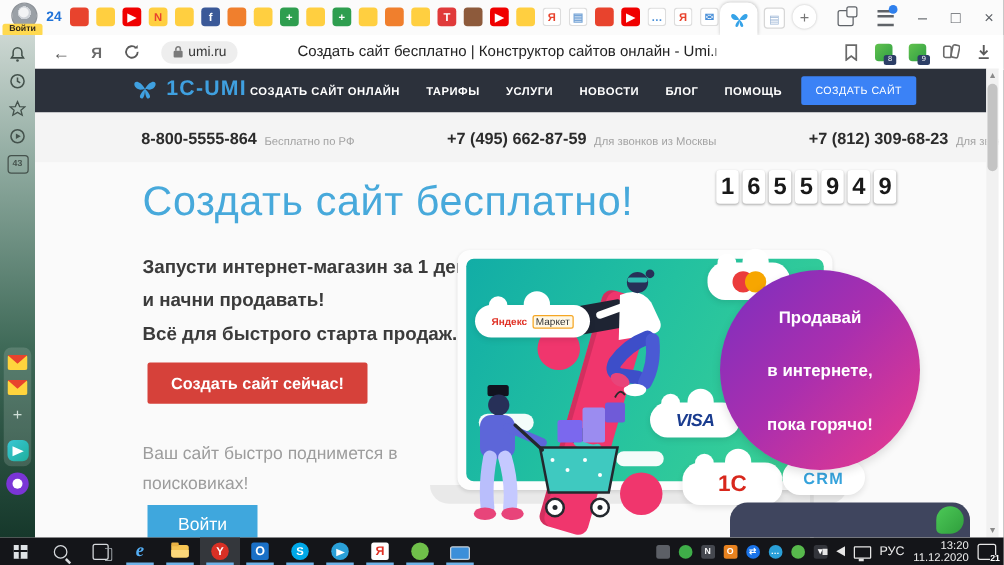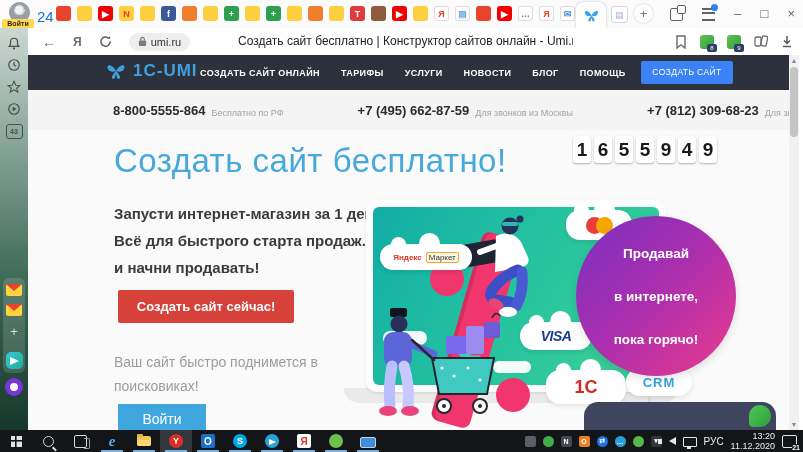--- a/index.html
+++ b/index.html
@@ -6,21 +6,21 @@
   .screen{position:relative;width:803px;height:452px;background:#fff;overflow:hidden;
           font-family:"Liberation Sans",sans-serif;-webkit-font-smoothing:antialiased;}
 
   
   .tabbar{position:absolute;left:0;top:0;width:803px;height:28px;background:#fbfbfb;}
   .avatar{position:absolute;left:9px;top:2px;width:19px;height:19px;border-radius:50%;
           background:radial-gradient(circle at 50% 38%,#cfd3d8 0 34%,#9aa0a6 35% 100%);border:1px solid #8d9298;}
   .avatar::after{content:"";position:absolute;left:5px;top:3px;width:8px;height:8px;border-radius:50%;background:#f2f3f4;}
   .login-badge{position:absolute;left:2px;top:19px;width:32px;height:10px;background:#ffd94f;border-radius:2px;
           font-size:7px;font-weight:bold;color:#30271c;text-align:center;line-height:10px;}
-  .tab-counter{position:absolute;left:37px;top:8px;font-size:15px;font-weight:normal;color:#1f72d8;}
+  .tab-counter{position:absolute;left:37px;top:8px;font-size:11px;font-weight:bold;color:#1f72d8;}
   .favrow{position:absolute;left:56px;top:6px;display:flex;gap:6px;}
   .favicon{width:15px;height:15px;border-radius:3px;font-size:9px;font-weight:bold;
            display:flex;align-items:center;justify-content:center;flex:0 0 auto;}
   .tab-active{position:absolute;left:576px;top:2px;width:30px;height:26px;background:#fff;
            border-radius:8px 8px 0 0;box-shadow:0 0 3px rgba(0,0,0,.22);display:flex;align-items:center;justify-content:center;}
   .tab-next{position:absolute;left:611px;top:6px;width:15px;height:15px;background:#fff;border:1px solid #d7d7d7;
            border-radius:3px;color:#9db7d6;font-size:9px;display:flex;align-items:center;justify-content:center;}
   .newtab{position:absolute;left:634px;top:4px;width:19px;height:19px;border-radius:50%;background:#fff;
            box-shadow:0 0 2px rgba(0,0,0,.25);color:#777;font-size:13px;line-height:19px;text-align:center;}
   .wctrls{position:absolute;right:8px;top:0;height:28px;display:flex;align-items:center;gap:19px;color:#5f6368;}
@@ -339,22 +339,22 @@
           <span class="digit">6</span>
           <span class="digit">5</span>
           <span class="digit">5</span>
           <span class="digit">9</span>
           <span class="digit">4</span>
           <span class="digit">9</span>
         </div>
     </div>
     <div class="para">
         <div>Запусти интернет-магазин за 1 день</div>
+        <div>и начни продавать!</div>
         <div>Всё для быстрого старта продаж.</div>
-        <div>и начни продавать!</div>
       </div>
     <div class="btn-red">Создать сайт сейчас!</div>
     <div class="seo">
         <div>Ваш сайт быстро поднимется в</div>
         <div>поисковиках!</div>
       </div>
     <div class="btn-login">Войти</div>
 
     <div class="lap-base"></div>
     <div class="laptop">

